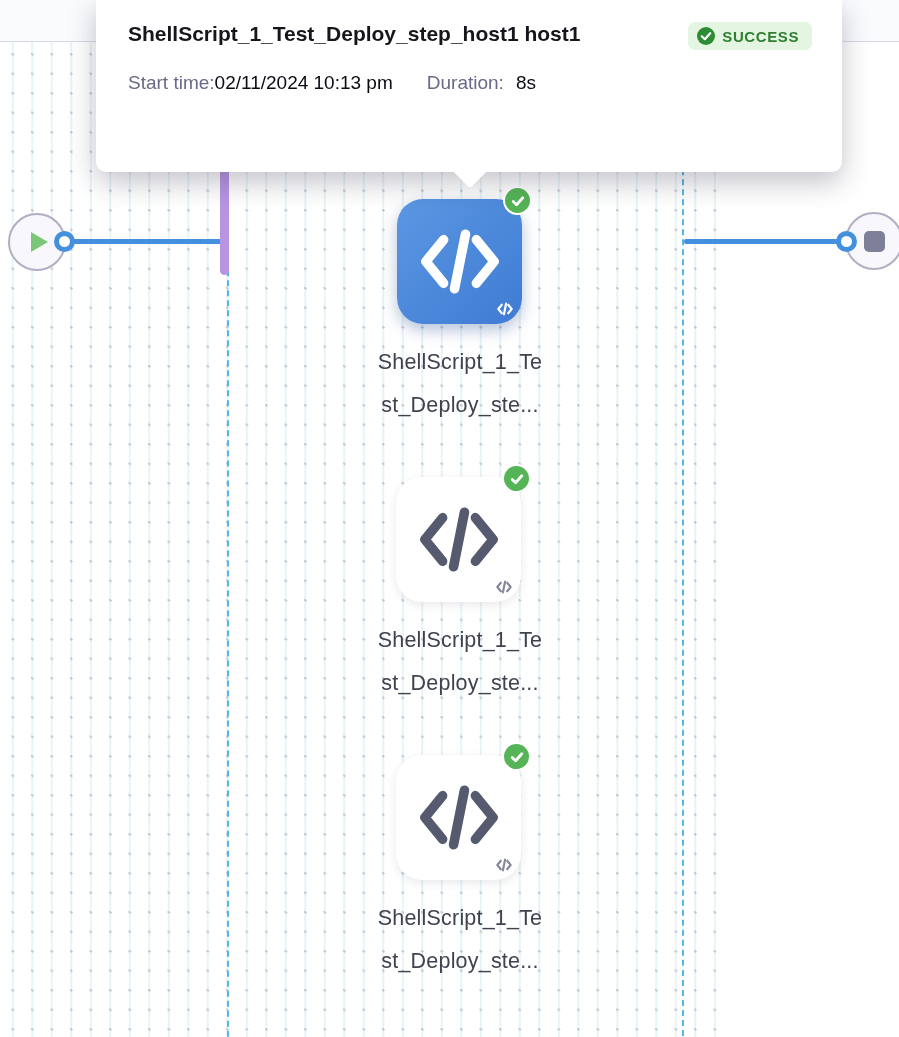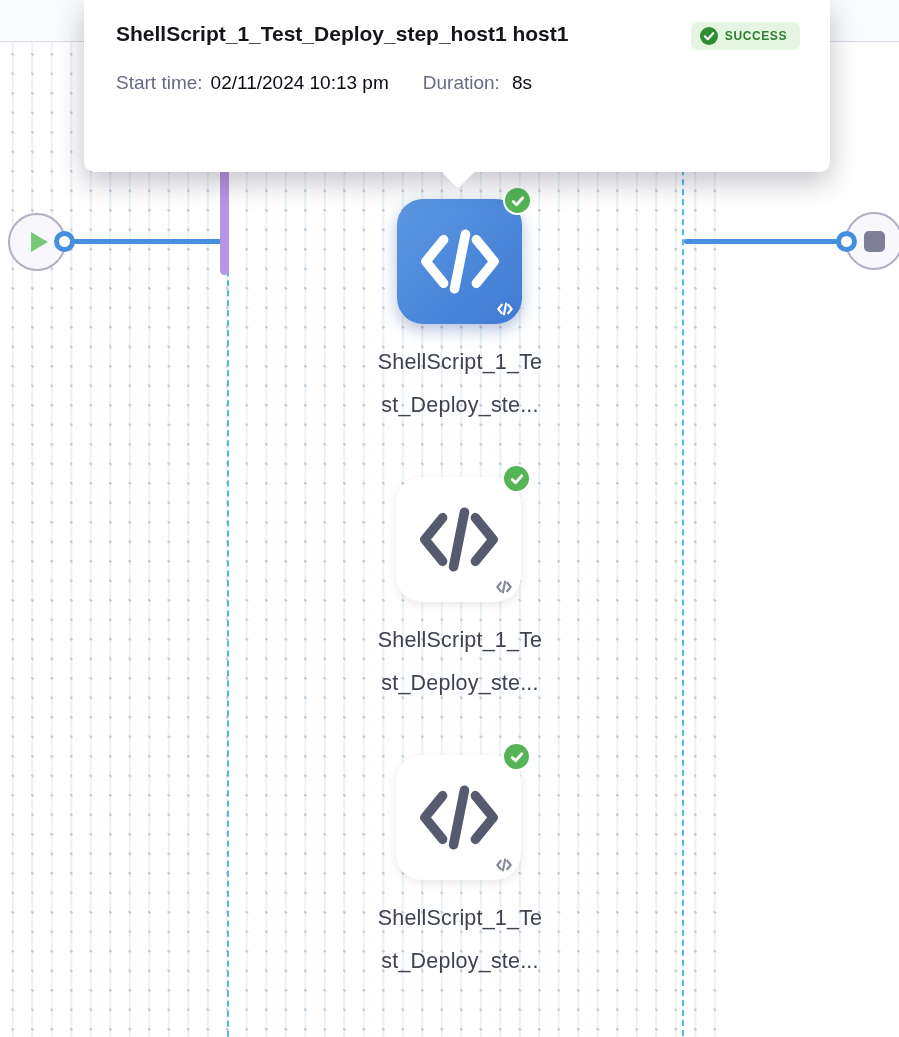--- a/index.html
+++ b/index.html
@@ -59,32 +59,32 @@
   .step-node.selected .mini-ico polyline,.step-node.selected .mini-ico line{stroke:#ffffff;}
   .check-badge{position:absolute;top:-13px;right:-10px;width:29px;height:29px;box-sizing:border-box;
     border:2.5px solid #ffffff;border-radius:50%;background:#54b456;display:flex;align-items:center;
     justify-content:center;z-index:6;}
 
   
   .step-label{position:absolute;width:250px;text-align:center;font-size:21.5px;line-height:43px;
     color:#40424f;z-index:4;letter-spacing:0.2px;}
 
   
-  .tooltip{position:absolute;left:84px;top:0;width:746px;height:172px;box-sizing:border-box;background:#ffffff;
+  .tooltip{position:absolute;left:96px;top:0;width:746px;height:172px;box-sizing:border-box;background:#ffffff;
     border-radius:0 0 10px 10px;box-shadow:0 10px 28px rgba(40,41,61,0.28);z-index:20;padding:12px 30px 12px 32px;}
   .tooltip .caret{position:absolute;left:361px;bottom:-11px;width:26px;height:26px;background:#ffffff;
     transform:rotate(45deg);border-radius:3px;}
   .title-row{display:flex;justify-content:space-between;align-items:flex-start;}
   .tt-title{width:470px;font-size:21px;line-height:44px;font-weight:600;color:#15151c;word-wrap:break-word;}
   .badge{margin-top:10px;display:flex;align-items:center;gap:7px;background:#e4f5e1;color:#2e7f30;
-    font-size:12px;font-weight:700;letter-spacing:0.6px;padding:5px 13px 5px 9px;border-radius:7px;}
+    font-size:15px;font-weight:700;letter-spacing:0.6px;padding:5px 13px 5px 9px;border-radius:7px;}
   .badge svg{display:block;}
   .meta-row{margin-top:16px;display:flex;align-items:flex-start;font-size:19px;color:#686a87;}
   .meta-label{color:#686a87;}
-  .meta-value{color:#0b0b14;margin-left:8px;}
+  .meta-value{color:#0b0b14;margin-left:0;}
   .meta-gap{width:34px;}
   .meta-value.tight{margin-left:12px;}
 </style>
 </head>
 <body>
 
 <div class="screen">
 
   <div class="topbar"></div>
 

